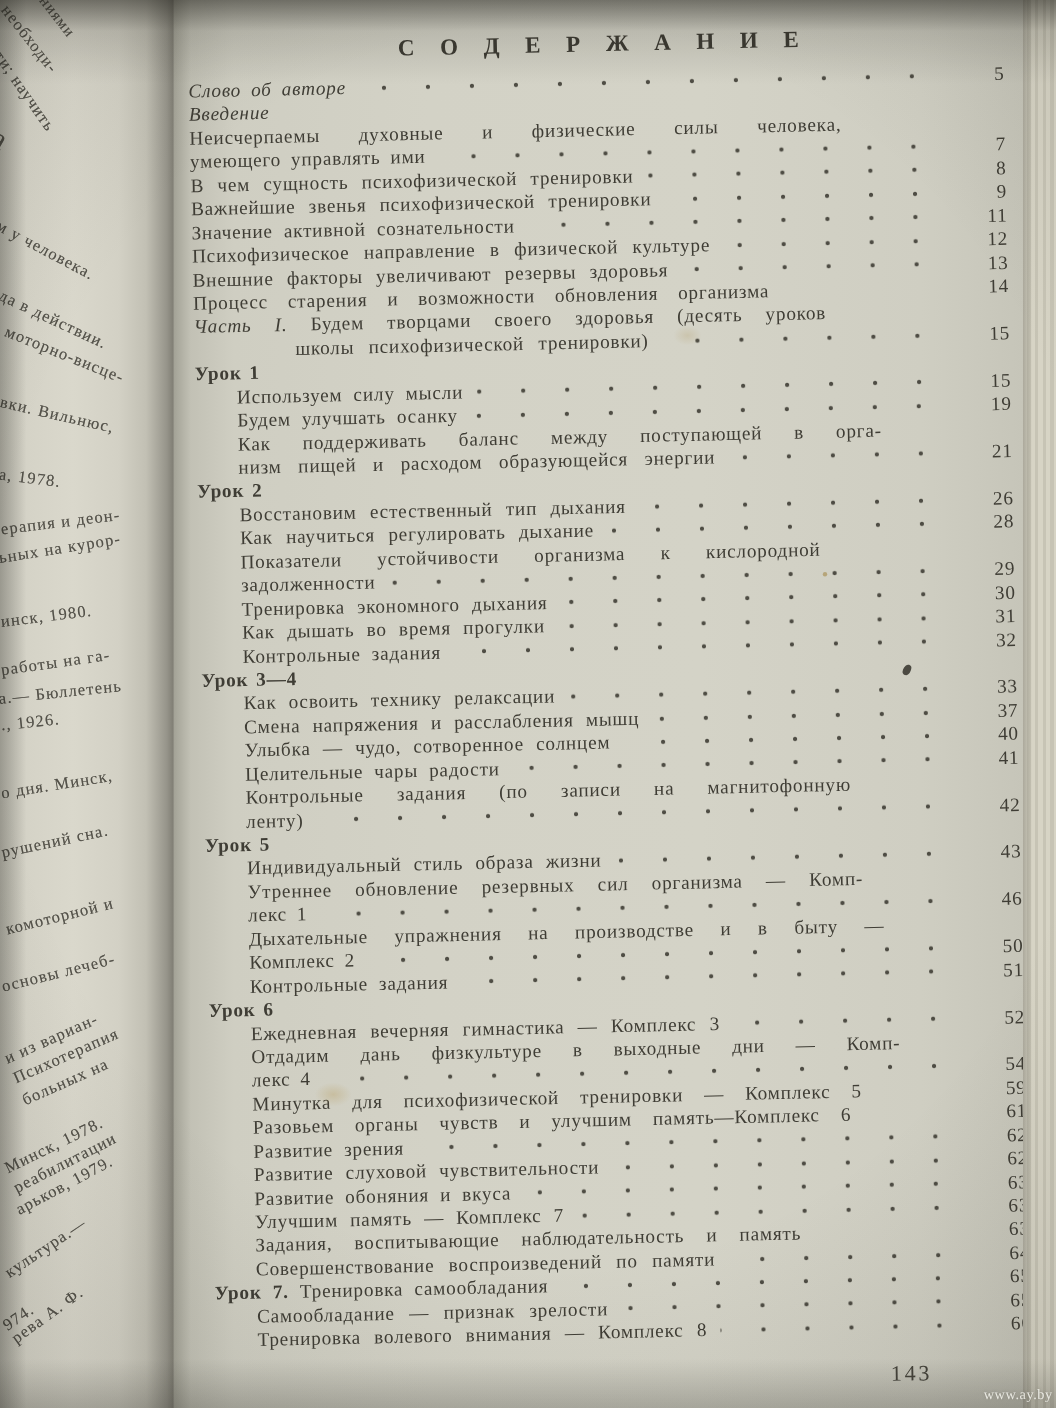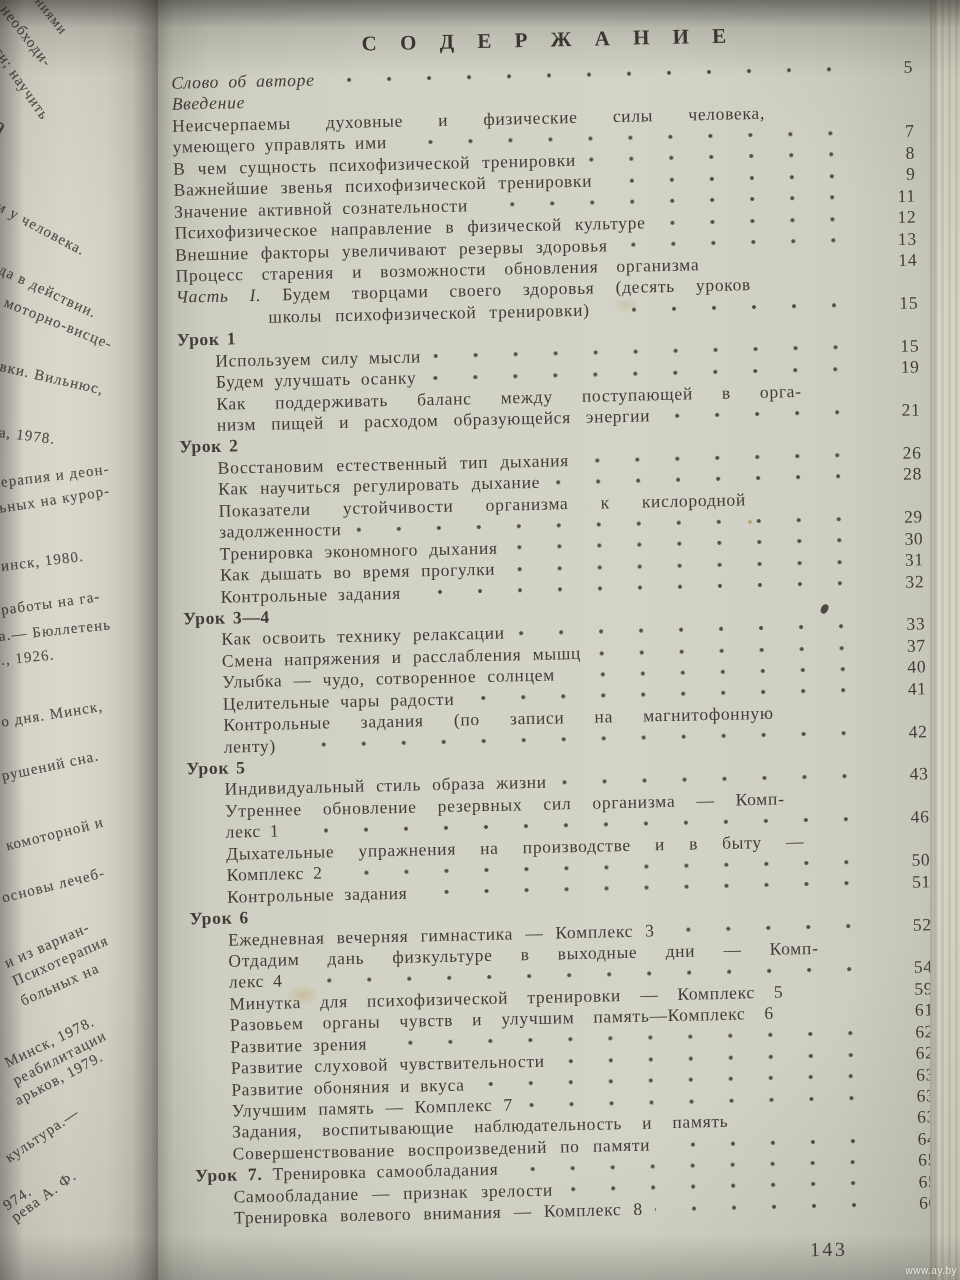--- a/index.html
+++ b/index.html
@@ -70,22 +70,22 @@
   .row .pg{flex:0 0 52px;text-align:right;}
   .row.i .t{font-style:italic;}
   .row.b .t{font-weight:bold;}
   .pre{font-style:italic;}
   .folio{
     position:absolute;left:652px;top:1238px;font-size:20px;letter-spacing:2.5px;
     color:#47453d;transform:rotate(-1deg);
   }
   .wm{
     position:absolute;right:3px;bottom:4px;z-index:5;
-    font-family:Liberation Sans, sans-serif;
-    font-size:10px;letter-spacing:.5px;color:rgba(252,252,246,.82);
+    font-family:Liberation Serif, serif;
+    font-size:13px;letter-spacing:.5px;color:rgba(252,252,246,.82);
     text-shadow:0 0 2px rgba(110,108,96,.6);
   }
 </style>
 </head>
 <body>
 
 <div class="photo">
 
   <div class="left-page">
       <span class="frag" style="left: 44px; top: -6px; font-size: 14px; transform: rotate(52deg);">ниями</span>

